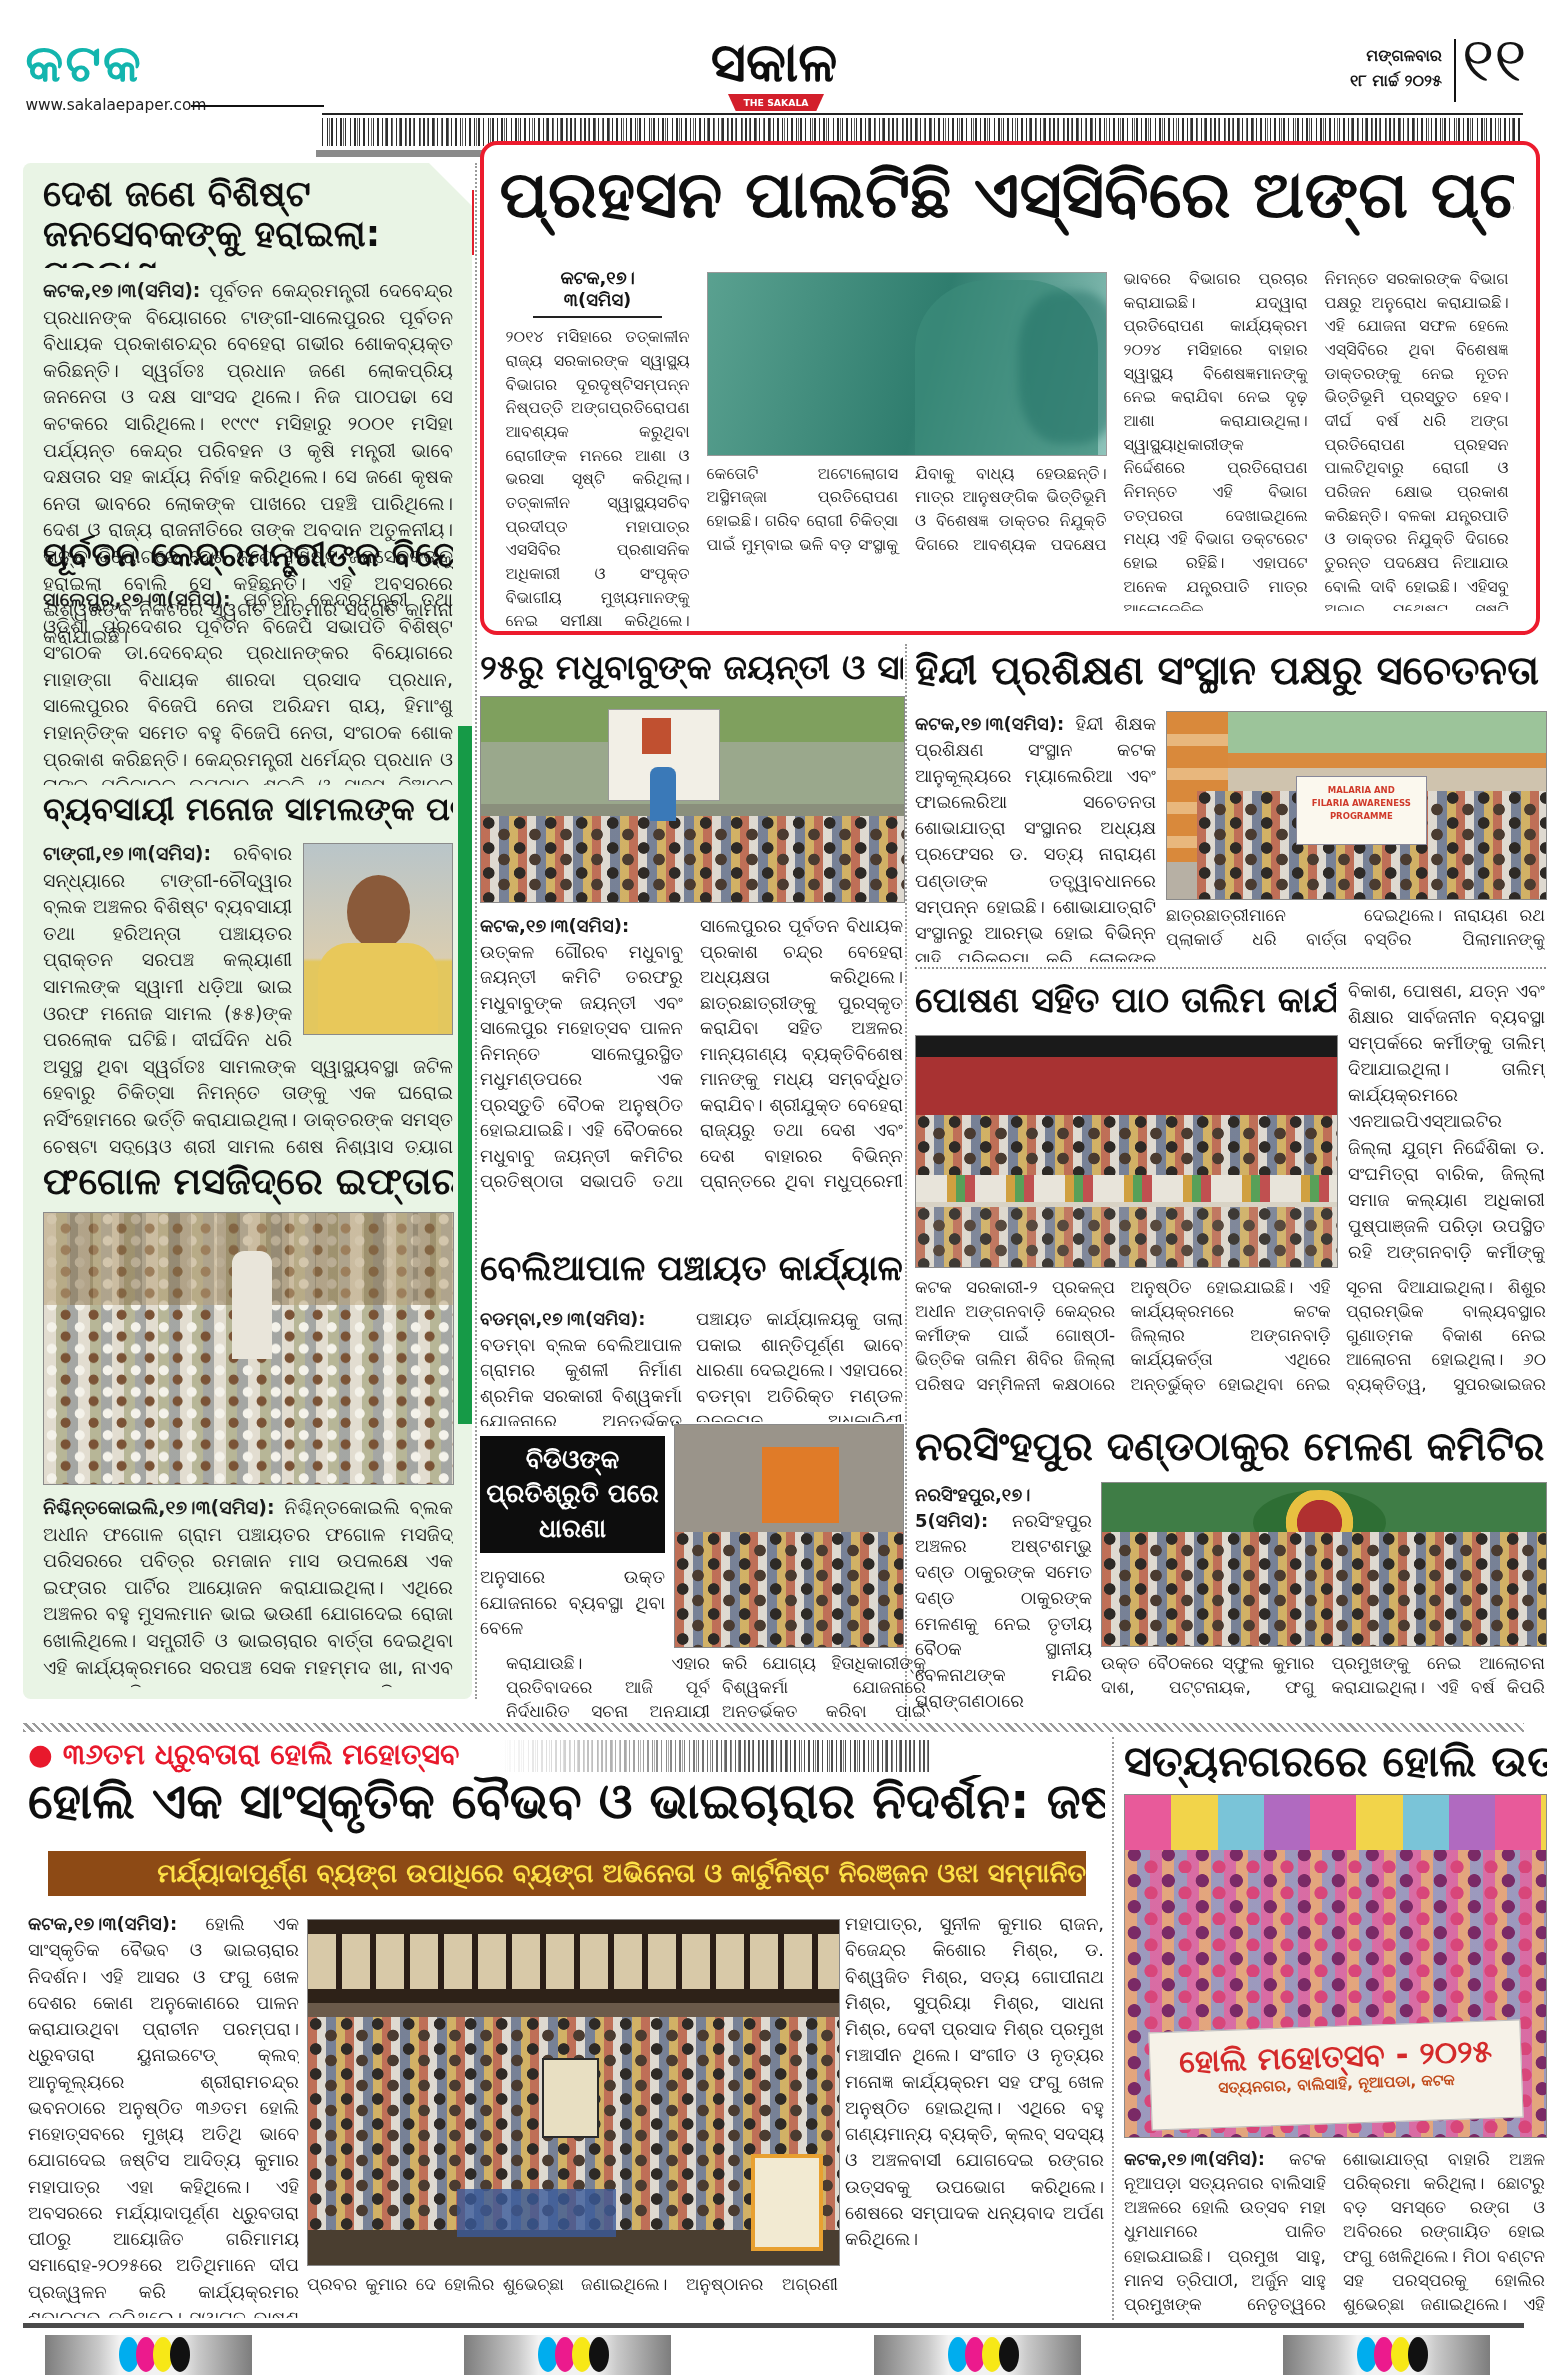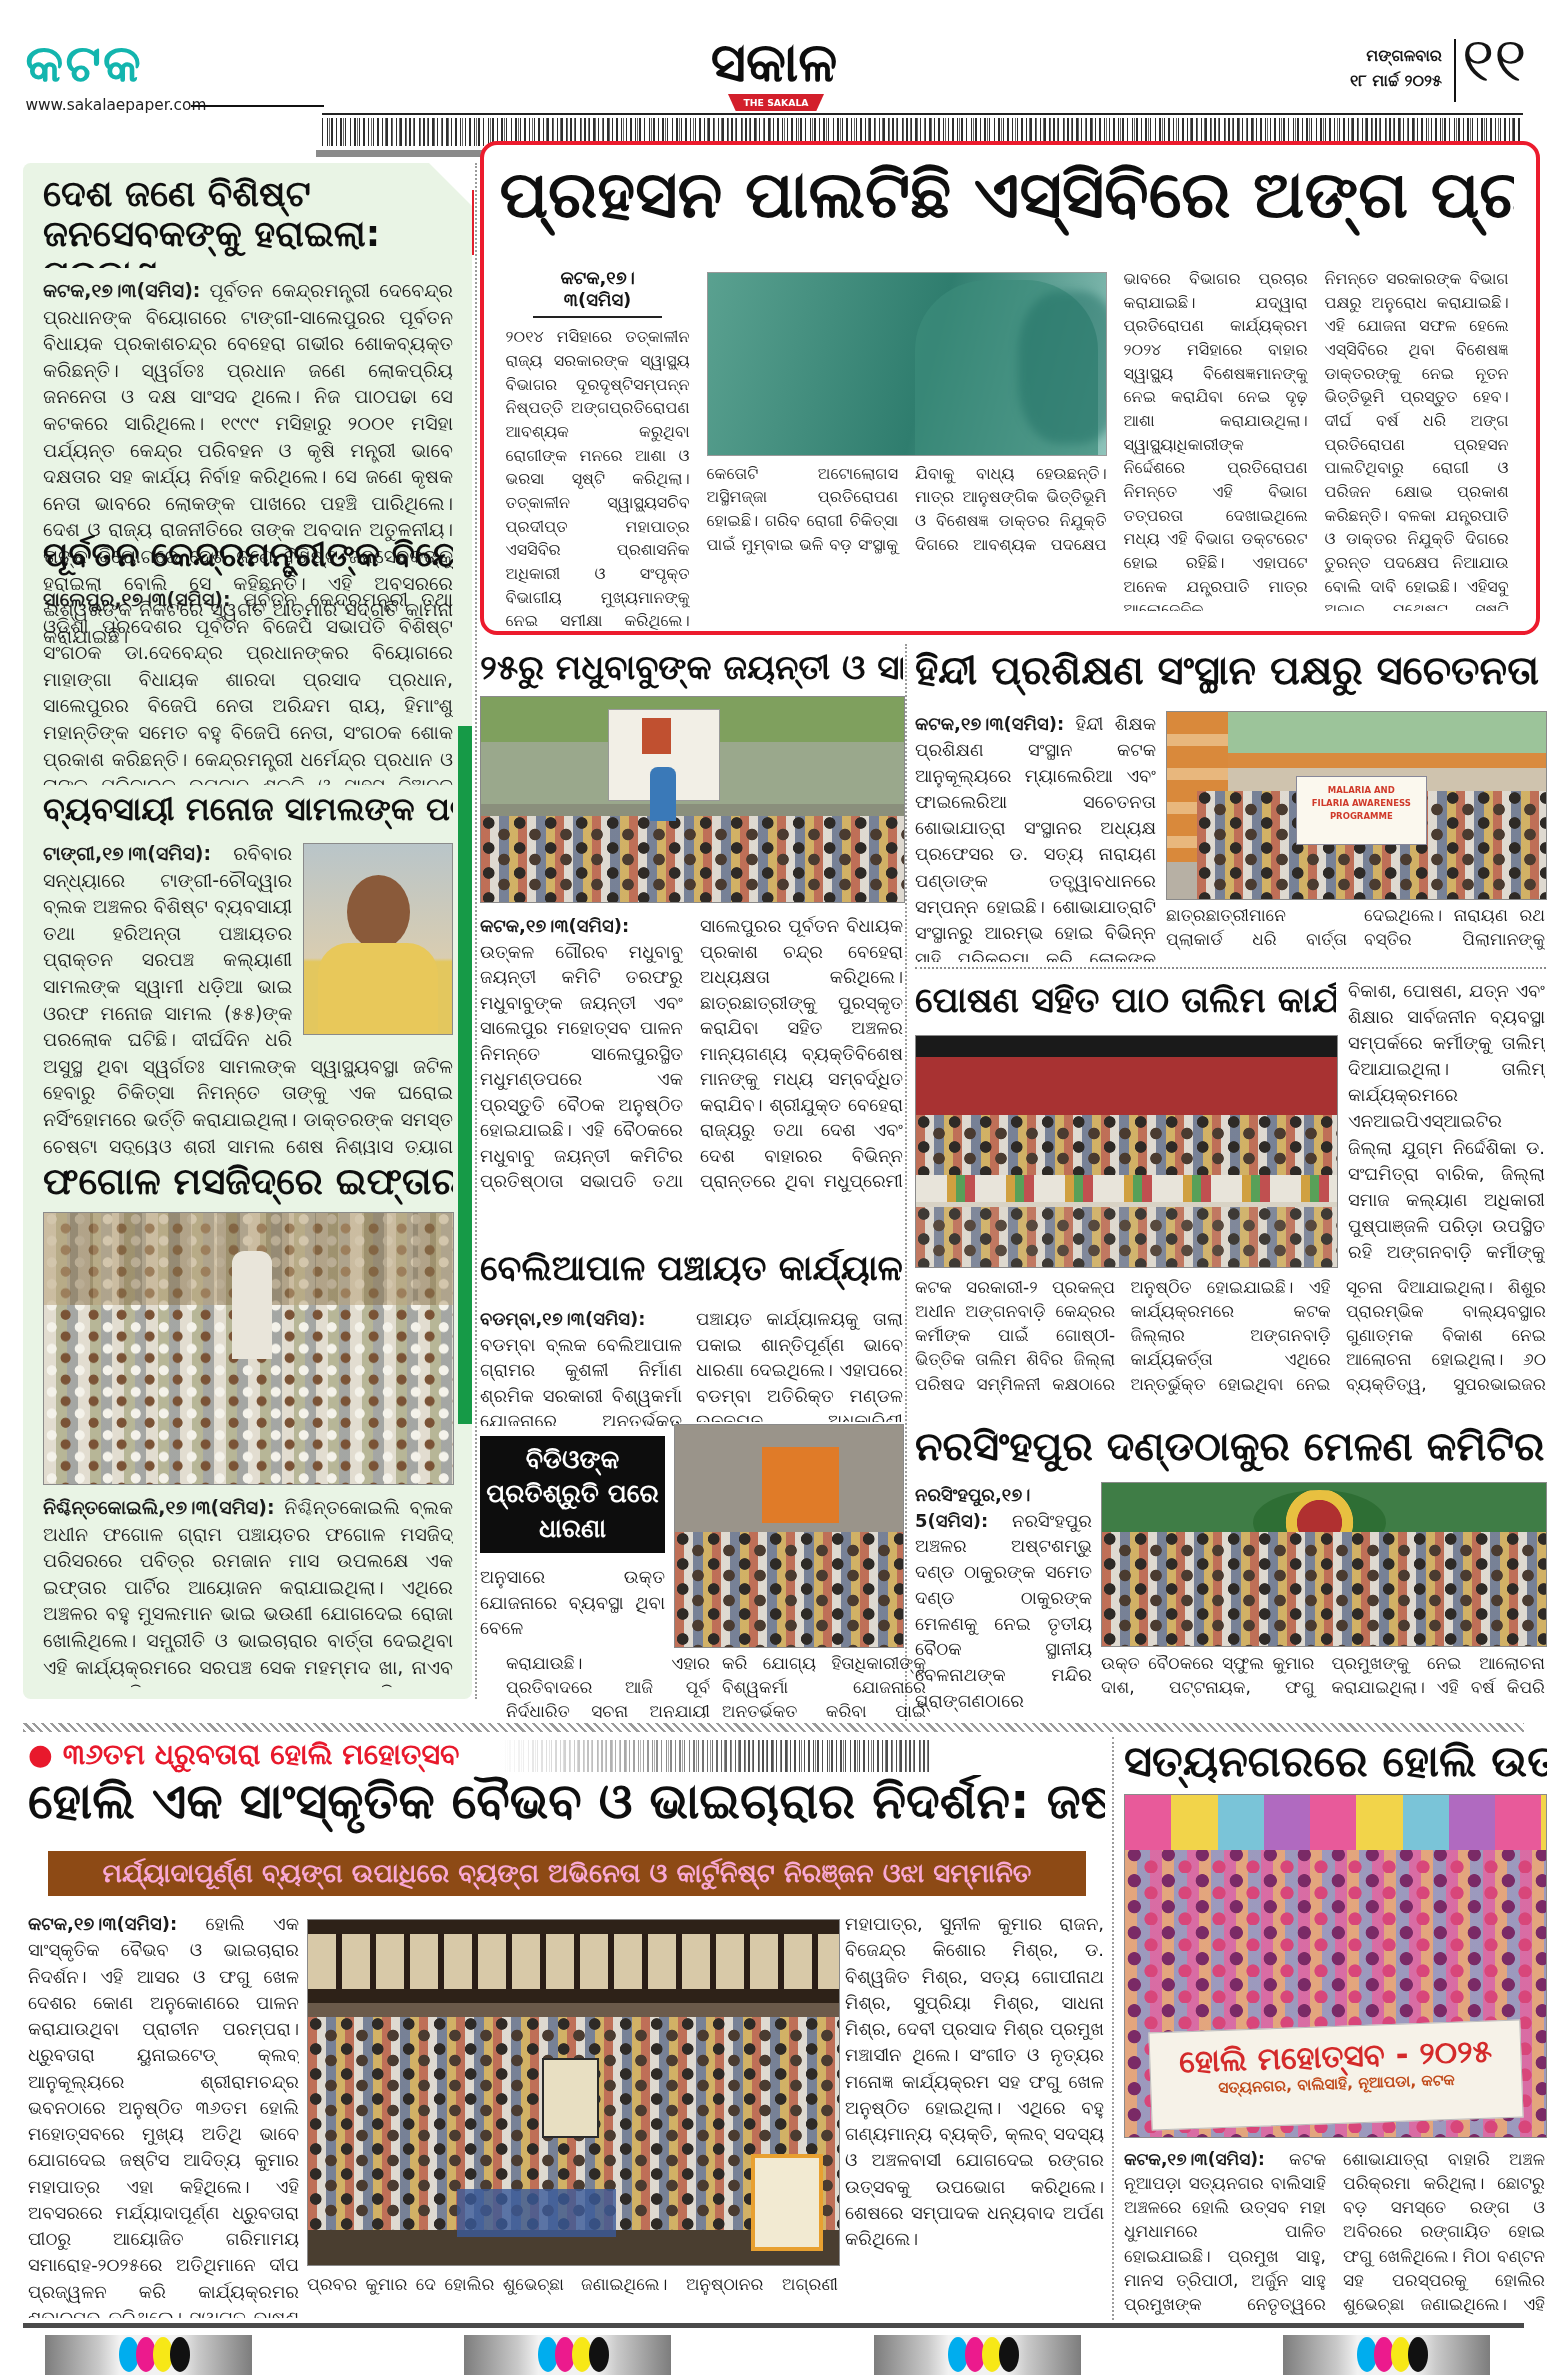--- a/index.html
+++ b/index.html
@@ -30,21 +30,21 @@
      radial-gradient(circle at 26px 20px,#d8467a 6.2px,transparent 7px),
      linear-gradient(90deg,rgba(255,214,90,.55) 0 12.3px,rgba(120,200,210,.5) 12.3px 25px,rgba(236,110,160,.55) 25px 37px);
      background-size:34px 26px,34px 26px,37px 100%;}
   .barcode{background-image:repeating-linear-gradient(90deg,#2e2e2e 0 1.5px,transparent 1.5px 4.6px),
      repeating-linear-gradient(90deg,#6a6a6a 0 0.8px,transparent 0.8px 7px);}
   .hatch{background-image:repeating-linear-gradient(45deg,#9a9a9a 0 2.3px,transparent 2.3px 6.2px);}
   .cmyk{position:absolute;width:207px;height:40px;
      background:linear-gradient(90deg,#7d7d7d 0%,#c9c9c9 26%,#f2f2f2 36%,#f2f2f2 64%,#c9c9c9 74%,#7d7d7d 100%);}
   .cmyk i{position:absolute;top:2.3px;width:20px;height:35px;border-radius:50%;}
   .blackbox{background:#0d0d0d;color:#fff;font-weight:bold;text-align:center;}
-  .strip-brown{background:#8d4a15;color:#f9a8d4;font-weight:bold;text-align:center;}
+  .strip-brown{background:#8d4a15;color:#fde047;font-weight:bold;text-align:right;}
   .kicker{color:#e8192c;font-weight:bold;}
   .dl{font-weight:bold;}
 </style>
 </head>
 <body>
 
 <div class="page">
 
   <div class="abs" style="left:0;top:0;width:1548px;height:162px;">
     <div class="abs" style="left:25.4px;top:34px;font-size:51px;font-weight:bold;color:#13b5ae;letter-spacing:2.3px;">କଟକ</div>

